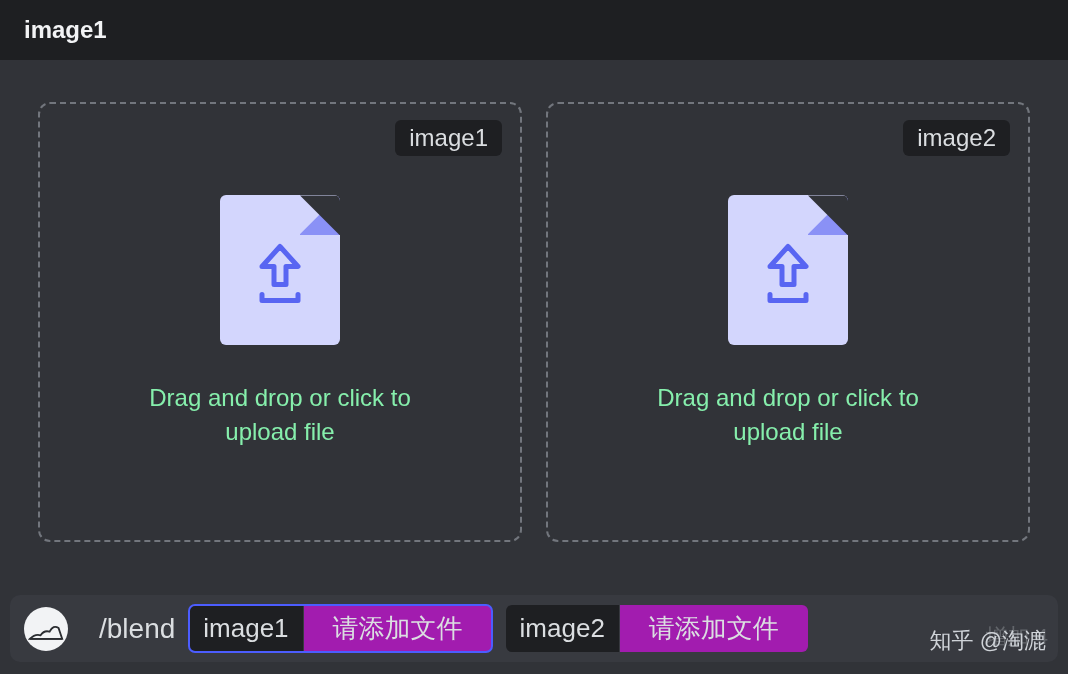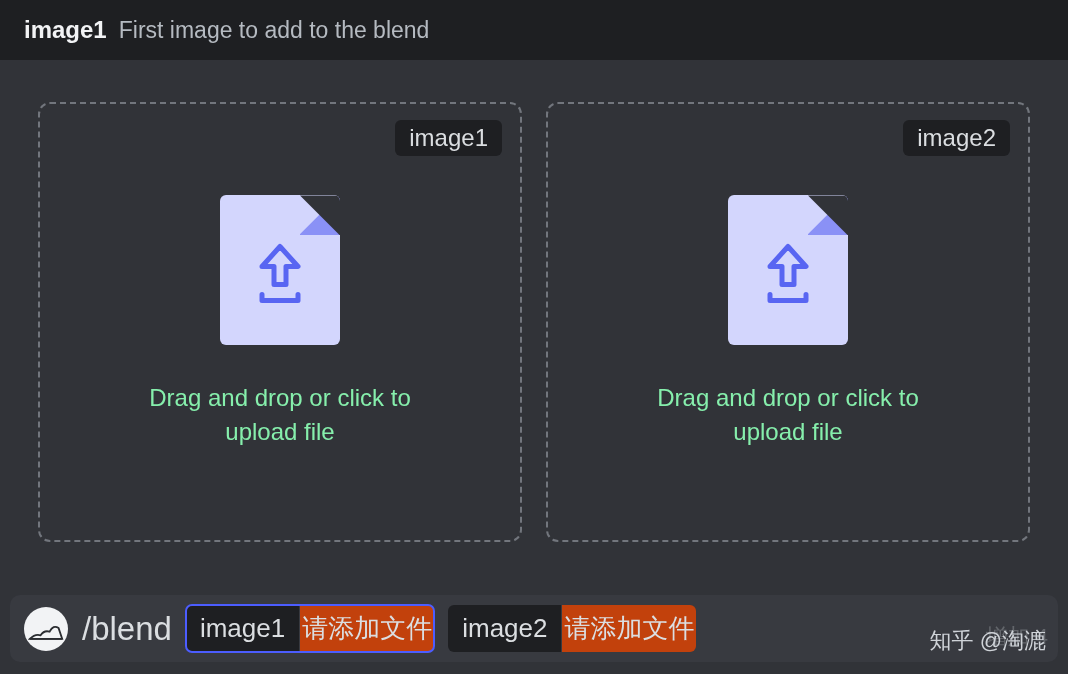--- a/index.html
+++ b/index.html
@@ -120,46 +120,47 @@
       height: 44px;
       border-radius: 50%;
       background: #f2f3f5;
       display: flex;
       align-items: center;
       justify-content: center;
       flex-shrink: 0;
     }
     .command-text {
       color: #dbdee1;
-      font-size: 33px;
+      font-size: 28px;
       font-weight: 500;
+      margin-left: 17px;
     }
     .param-group {
       display: flex;
       align-items: stretch;
       border-radius: 6px;
       overflow: hidden;
     }
     .param-group.active {
       outline: 2px solid #4c5dff;
       outline-offset: -1px;
     }
     .param-name {
       background: #1e1f22;
       color: #dbdee1;
       font-size: 26px;
       padding: 6px 14px;
       display: flex;
       align-items: center;
     }
     .param-value {
-      background: #c2410c;
+      background: #a21caf;
       color: #dbdee1;
       font-size: 26px;
-      padding: 6px 2px;
+      padding: 6px 29px;
       display: flex;
       align-items: center;
       border-left: 1px solid #383a40;
     }
     .extra-text {
       position: absolute;
       right: 20px;
       bottom: 22px;
       color: #8e9297;
       font-size: 22px;
@@ -175,21 +176,20 @@
       font-weight: 500;
       pointer-events: none;
       margin-left: 33px;
     }
   </style>
 </head>
 <body>
 
 <div class="header">
   <span class="header-title">image1</span>
-  <span class="header-desc">First image to add to the blend</span>
 </div>
 
 <div class="dropzones">
   <div class="dropzone">
     <div class="dropzone-label">image1</div>
     <div class="file-icon">
       <div class="file-body">
         <div class="file-corner"></div>
         <svg class="upload-arrow" width="60" height="70" viewBox="0 0 60 70">
           <path d="M30 8 L48 28 L36 28 L36 46 L24 46 L24 28 L12 28 Z" fill="none" stroke="#5865f2" stroke-width="5" stroke-linejoin="round"></path>

